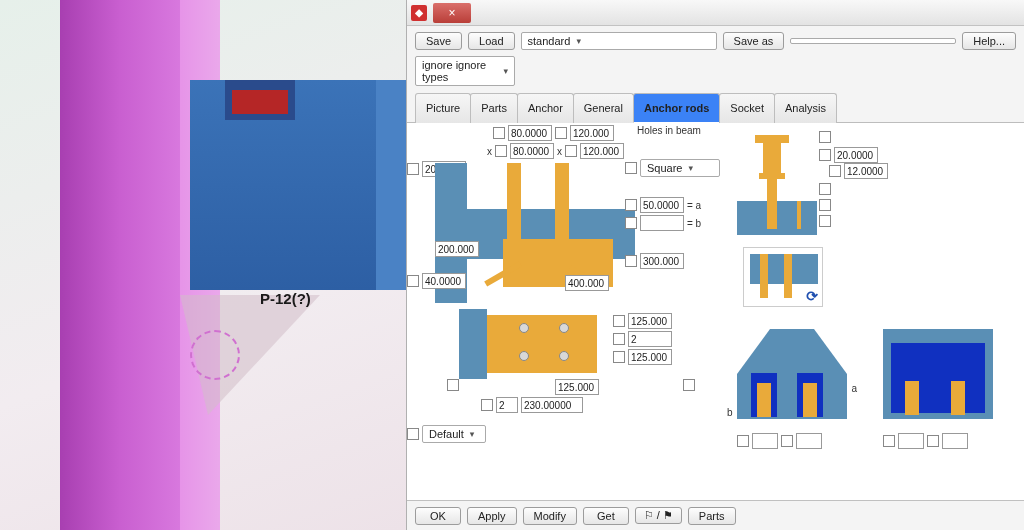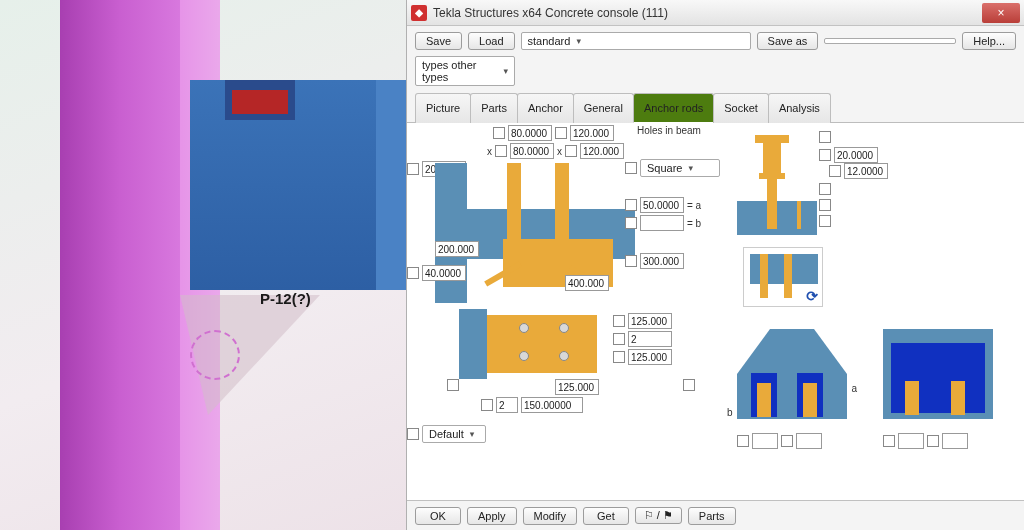--- a/index.html
+++ b/index.html
@@ -47,21 +47,21 @@
   .sel { background:#fff; border:1px solid #aaa; padding:2px 6px; font-size:11px;
     border-radius:2px; position:relative; display:flex; align-items:center;}
   .sel::after { content:"▾"; margin-left:6px; color:#555; font-size:9px;}
   .txtfield { background:#fff; border:1px solid #aaa; padding:2px 4px; font-size:11px; border-radius:2px; flex:1;}
 
   .row2 { padding:0 8px 6px; display:flex; }
   .tabs { display:flex; border-bottom:1px solid #bdbdbd; padding:0 8px; gap:0; }
   .tab { padding:8px 10px; border:1px solid #bdbdbd; border-bottom:none;
     background:linear-gradient(#f6f6f6,#e6e6e6); margin-right:-1px; cursor:pointer;
     position:relative; top:1px; border-radius:3px 3px 0 0;}
-  .tab.active { background:#4d7c0f; border-bottom:1px solid #fff; font-weight:400;}
+  .tab.active { background:#3b82f6; border-bottom:1px solid #fff; font-weight:700;}
 
   .content { flex:1; padding:8px 10px; background:#fff; position:relative; overflow:hidden;}
   .chk { width:12px; height:12px; border:1px solid #888; background:#fff; display:inline-block; vertical-align:middle;}
   .numbox { width:50px; height:16px; border:1px solid #999; background:#fff; font-size:10px;
     padding:0 2px; display:inline-flex; align-items:center; overflow:hidden;}
   .numbox.sm { width:44px;}
   .lbl { font-size:10px; color:#333;}
 
   .diagram { position:absolute; }
   .blk-blue { background:#5a8fb5; position:absolute;}
@@ -87,38 +87,37 @@
   <div class="beam-top-inner"></div>
   <div class="gusset"></div>
   <div class="dash-circ"></div>
   <div class="label3d">P-12(?)</div>
 </div>
 
 <div class="dialog">
 
   <div class="titlebar">
     <span class="ts-icon">◆</span>
-    <span class="title-text">Tekla Structures x64  Concrete console (111)</span>
     <span class="win-x">×</span>
   </div>
 
   <div class="toolbar">
     <span class="btn">Save</span>
     <span class="btn">Load</span>
-    <span class="sel" style="width:230px">
+    <span class="sel" style="width:196px">
         <span>standard</span>
       </span>
     <span class="btn">Save as</span>
     <span class="txtfield" value=""></span>
     <span class="btn">Help...</span>
   </div>
 
   <div class="row2">
     <span class="sel" style="width:100px">
-        <span>types other types</span>
+        <span>ignore ignore types</span>
       </span>
   </div>
 
   <div class="tabs">
     <span class="tab">Picture</span>
     <span class="tab">Parts</span>
     <span class="tab">Anchor</span>
     <span class="tab">General</span>
     <span class="tab active">Anchor rods</span>
     <span class="tab">Socket</span>
@@ -162,21 +161,21 @@
       <div class="blk-orange" style="left:72px;top:0;width:14px;height:80px;"></div>
       <div class="blk-orange" style="left:120px;top:0;width:14px;height:80px;"></div>
 
       <div class="blk-orange" style="left:48px;top:108px;width:40px;height:6px;transform:rotate(-30deg);"></div>
       <div class="blk-orange" style="left:132px;top:112px;width:40px;height:6px;transform:rotate(30deg);"></div>
     </div>
 
     <div class="grp" style="left:28px; top:118px;">
       <span class="numbox sm">200.000</span>
     </div>
-    <div class="grp" style="left:0px; top:142px;">
+    <div class="grp" style="left:0px; top:150px;">
       <span class="chk"></span>
       <span class="numbox sm">40.0000</span>
     </div>
     <div class="grp" style="left:158px; top:152px;">
       <span class="numbox sm">400.000</span>
     </div>
     <div class="grp" style="left:218px; top:130px;">
       <span class="chk"></span>
       <span class="numbox sm">300.000</span>
     </div>
@@ -249,21 +248,21 @@
     <div class="grp" style="left:206px; top:226px;">
         <span class="chk"></span>
         <span class="numbox sm">125.000</span>
       </div>
     <div class="grp" style="left:148px; top:256px;">
         <span class="numbox sm">125.000</span>
       </div>
     <div class="grp" style="left:74px; top:274px;">
       <span class="chk"></span>
       <span class="numbox" style="width:22px">2</span>
-      <span class="numbox" style="width:62px">150.00000</span>
+      <span class="numbox" style="width:62px">230.00000</span>
     </div>
 
     <div class="grp" style="left:276px; top:256px;">
         <span class="chk"></span>
       </div>
 
     <div class="grp" style="left:0px; top:302px;">
       <span class="chk"></span>
       <span class="sel" style="width:64px">
           <span>Default</span>

